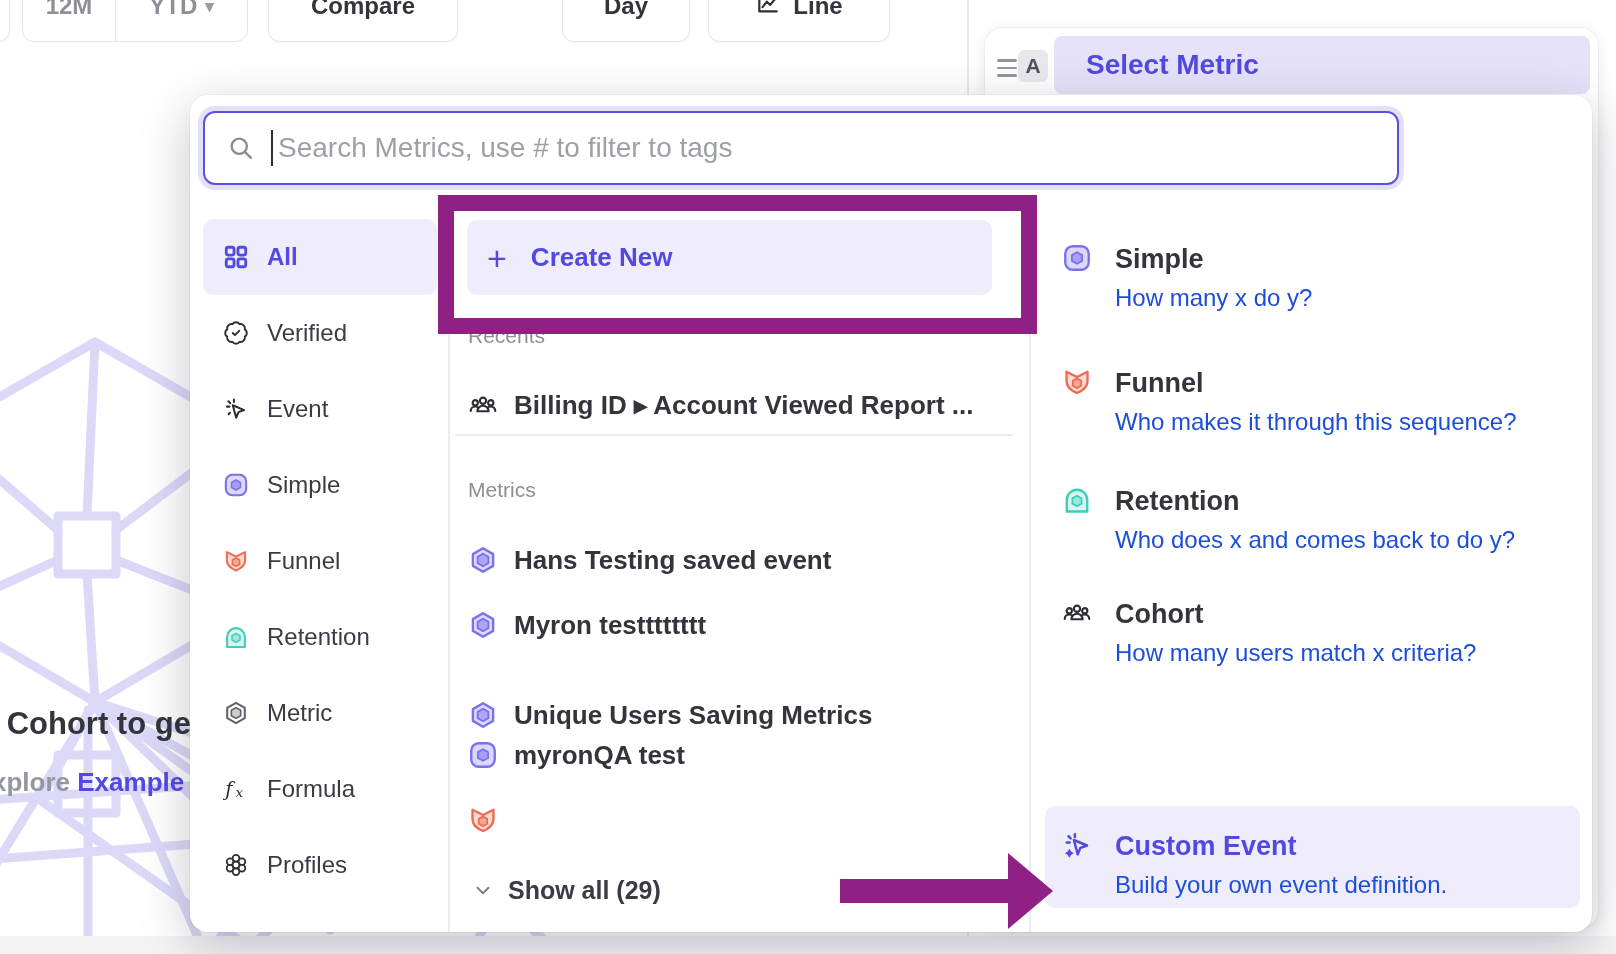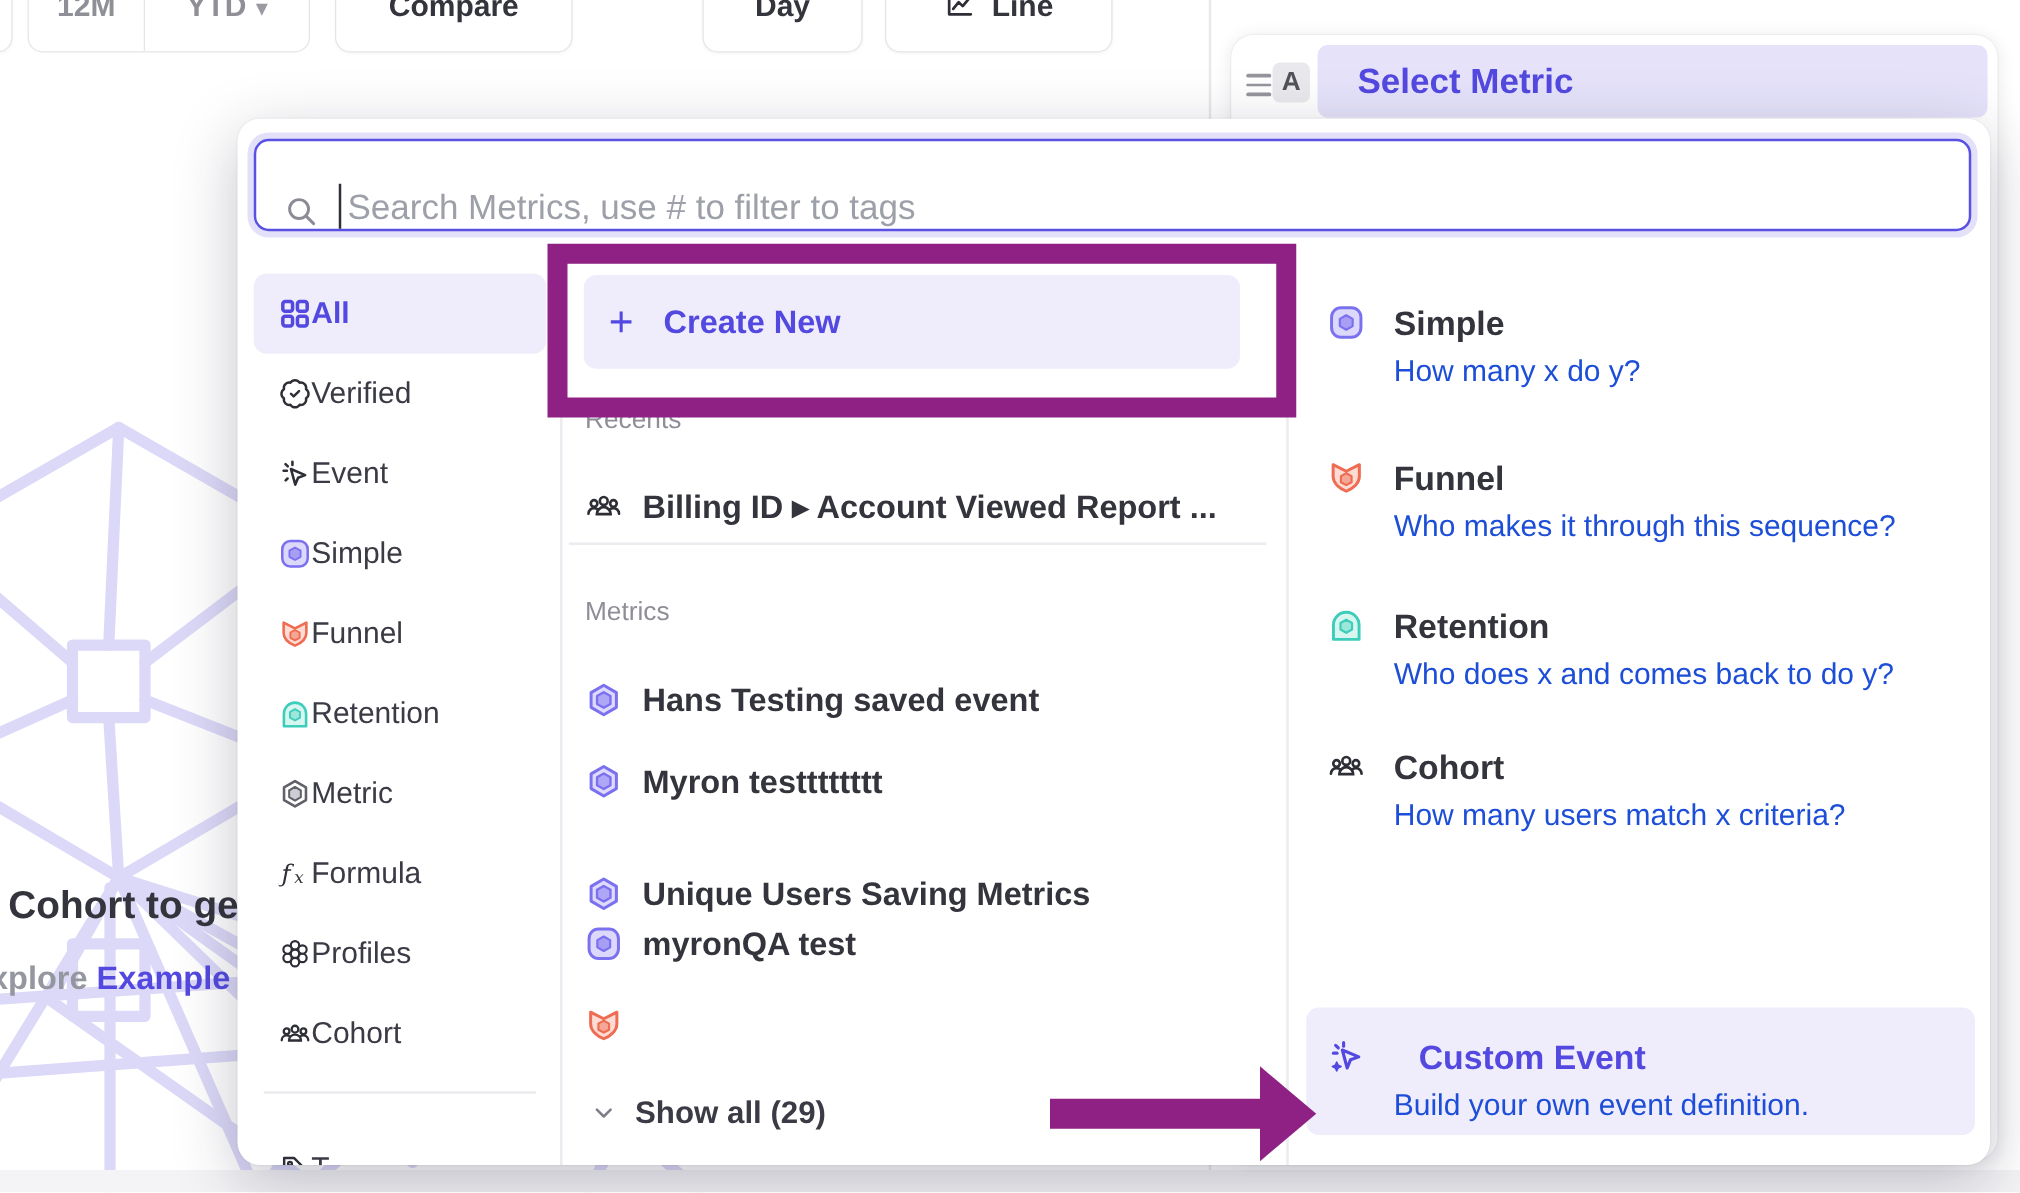--- a/index.html
+++ b/index.html
@@ -35,34 +35,34 @@
   .series-badge{position:absolute;left:33px;top:22px;width:30px;height:32px;background:#e9e9ed;
                 border-radius:6px;display:flex;align-items:center;justify-content:center;
                 font-size:21px;font-weight:700;color:#515259;}
   .select-pill{position:absolute;left:69px;top:8px;width:536px;height:58px;background:#e5e2fa;
                border-radius:8px;display:flex;align-items:center;padding-left:32px;box-sizing:border-box;
                font-size:28px;font-weight:600;color:#5349e0;}
 
   
   .modal{position:absolute;left:190px;top:95px;width:1402px;height:837px;background:#fff;border-radius:18px;
          box-shadow:0 14px 50px rgba(35,35,60,.26),0 0 0 1px rgba(0,0,0,.03);overflow:hidden;}
-  .searchbox{position:absolute;left:13px;top:16px;width:1374px;height:74px;border:2px solid #5a51e4;
-             border-radius:12px;box-sizing:border-box;display:flex;align-items:flex-end;padding:0 22px;
+  .searchbox{position:absolute;left:13px;top:16px;width:1196px;height:74px;border:2px solid #5a51e4;
+             border-radius:12px;box-sizing:border-box;display:flex;align-items:center;padding:0 22px;
              box-shadow:0 0 0 5px #e3e0f9;background:#fff;}
   .searchbox .sic{width:28px;height:28px;margin-right:16px;flex:0 0 auto;}
   .caret{width:2px;height:36px;background:#2f3037;margin-right:3px;}
   .searchbox input{flex:1;border:none;outline:none;font-size:28px;color:#33343c;background:transparent;
                    font-family:"Liberation Sans",sans-serif;}
   .searchbox input::placeholder{color:#9da0a8;}
 
   .vdiv{position:absolute;top:112px;bottom:0;width:1.5px;background:#ececf0;}
 
   
   .cats{position:absolute;left:13px;top:124px;width:234px;}
-  .cat{height:64px;display:flex;align-items:center;padding-left:20px;box-sizing:border-box;
+  .cat{height:76px;display:flex;align-items:center;gap:18px;padding-left:20px;box-sizing:border-box;
        border-radius:10px;font-size:24px;font-weight:500;color:#3a3b44;}
   .cat .cic{width:26px;height:26px;flex:0 0 auto;}
   .cat.sel{background:#efedfb;color:#5349e0;font-weight:600;}
   .cat-divider{height:1.5px;background:#ececf0;margin:14px 0 28px 8px;width:218px;}
 
   
   .create-btn{position:absolute;left:277px;top:125px;width:525px;height:75px;background:#efedfb;
               border-radius:10px;display:flex;align-items:center;gap:24px;padding-left:20px;box-sizing:border-box;
               font-size:26px;font-weight:600;color:#5349e0;}
   .create-btn .plus{font-size:34px;font-weight:400;line-height:1;}
@@ -74,21 +74,21 @@
   .showall{position:absolute;left:282px;top:775px;height:40px;display:flex;align-items:center;gap:14px;
            font-size:25px;font-weight:600;color:#3a3b44;}
   .showall .chv{width:22px;height:22px;}
 
   
   .cust-hl{position:absolute;left:855px;top:711px;width:535px;height:102px;background:#efecfb;border-radius:10px;}
   .trow{position:absolute;left:839px;width:563px;height:118px;}
   .trow .tic{position:absolute;left:33px;top:9px;width:30px;height:30px;}
   .ttitle{position:absolute;left:86px;top:10px;font-size:27px;font-weight:600;color:#33343c;}
   .tdesc{position:absolute;left:86px;top:50px;font-size:24px;color:#1d4ed8;}
-  .trow.hl .ttitle{color:#5349e0;margin-left:20px;}
+  .trow.hl .ttitle{color:#5349e0;}
 
   
   .anno-box{position:absolute;left:438px;top:195px;width:599px;height:139px;border:16px solid #8e2183;
             box-sizing:border-box;z-index:60;}
   .anno-arrow{position:absolute;left:840px;top:845px;z-index:60;}
 </style>
 </head>
 <body>
 
 <div class="stage">

